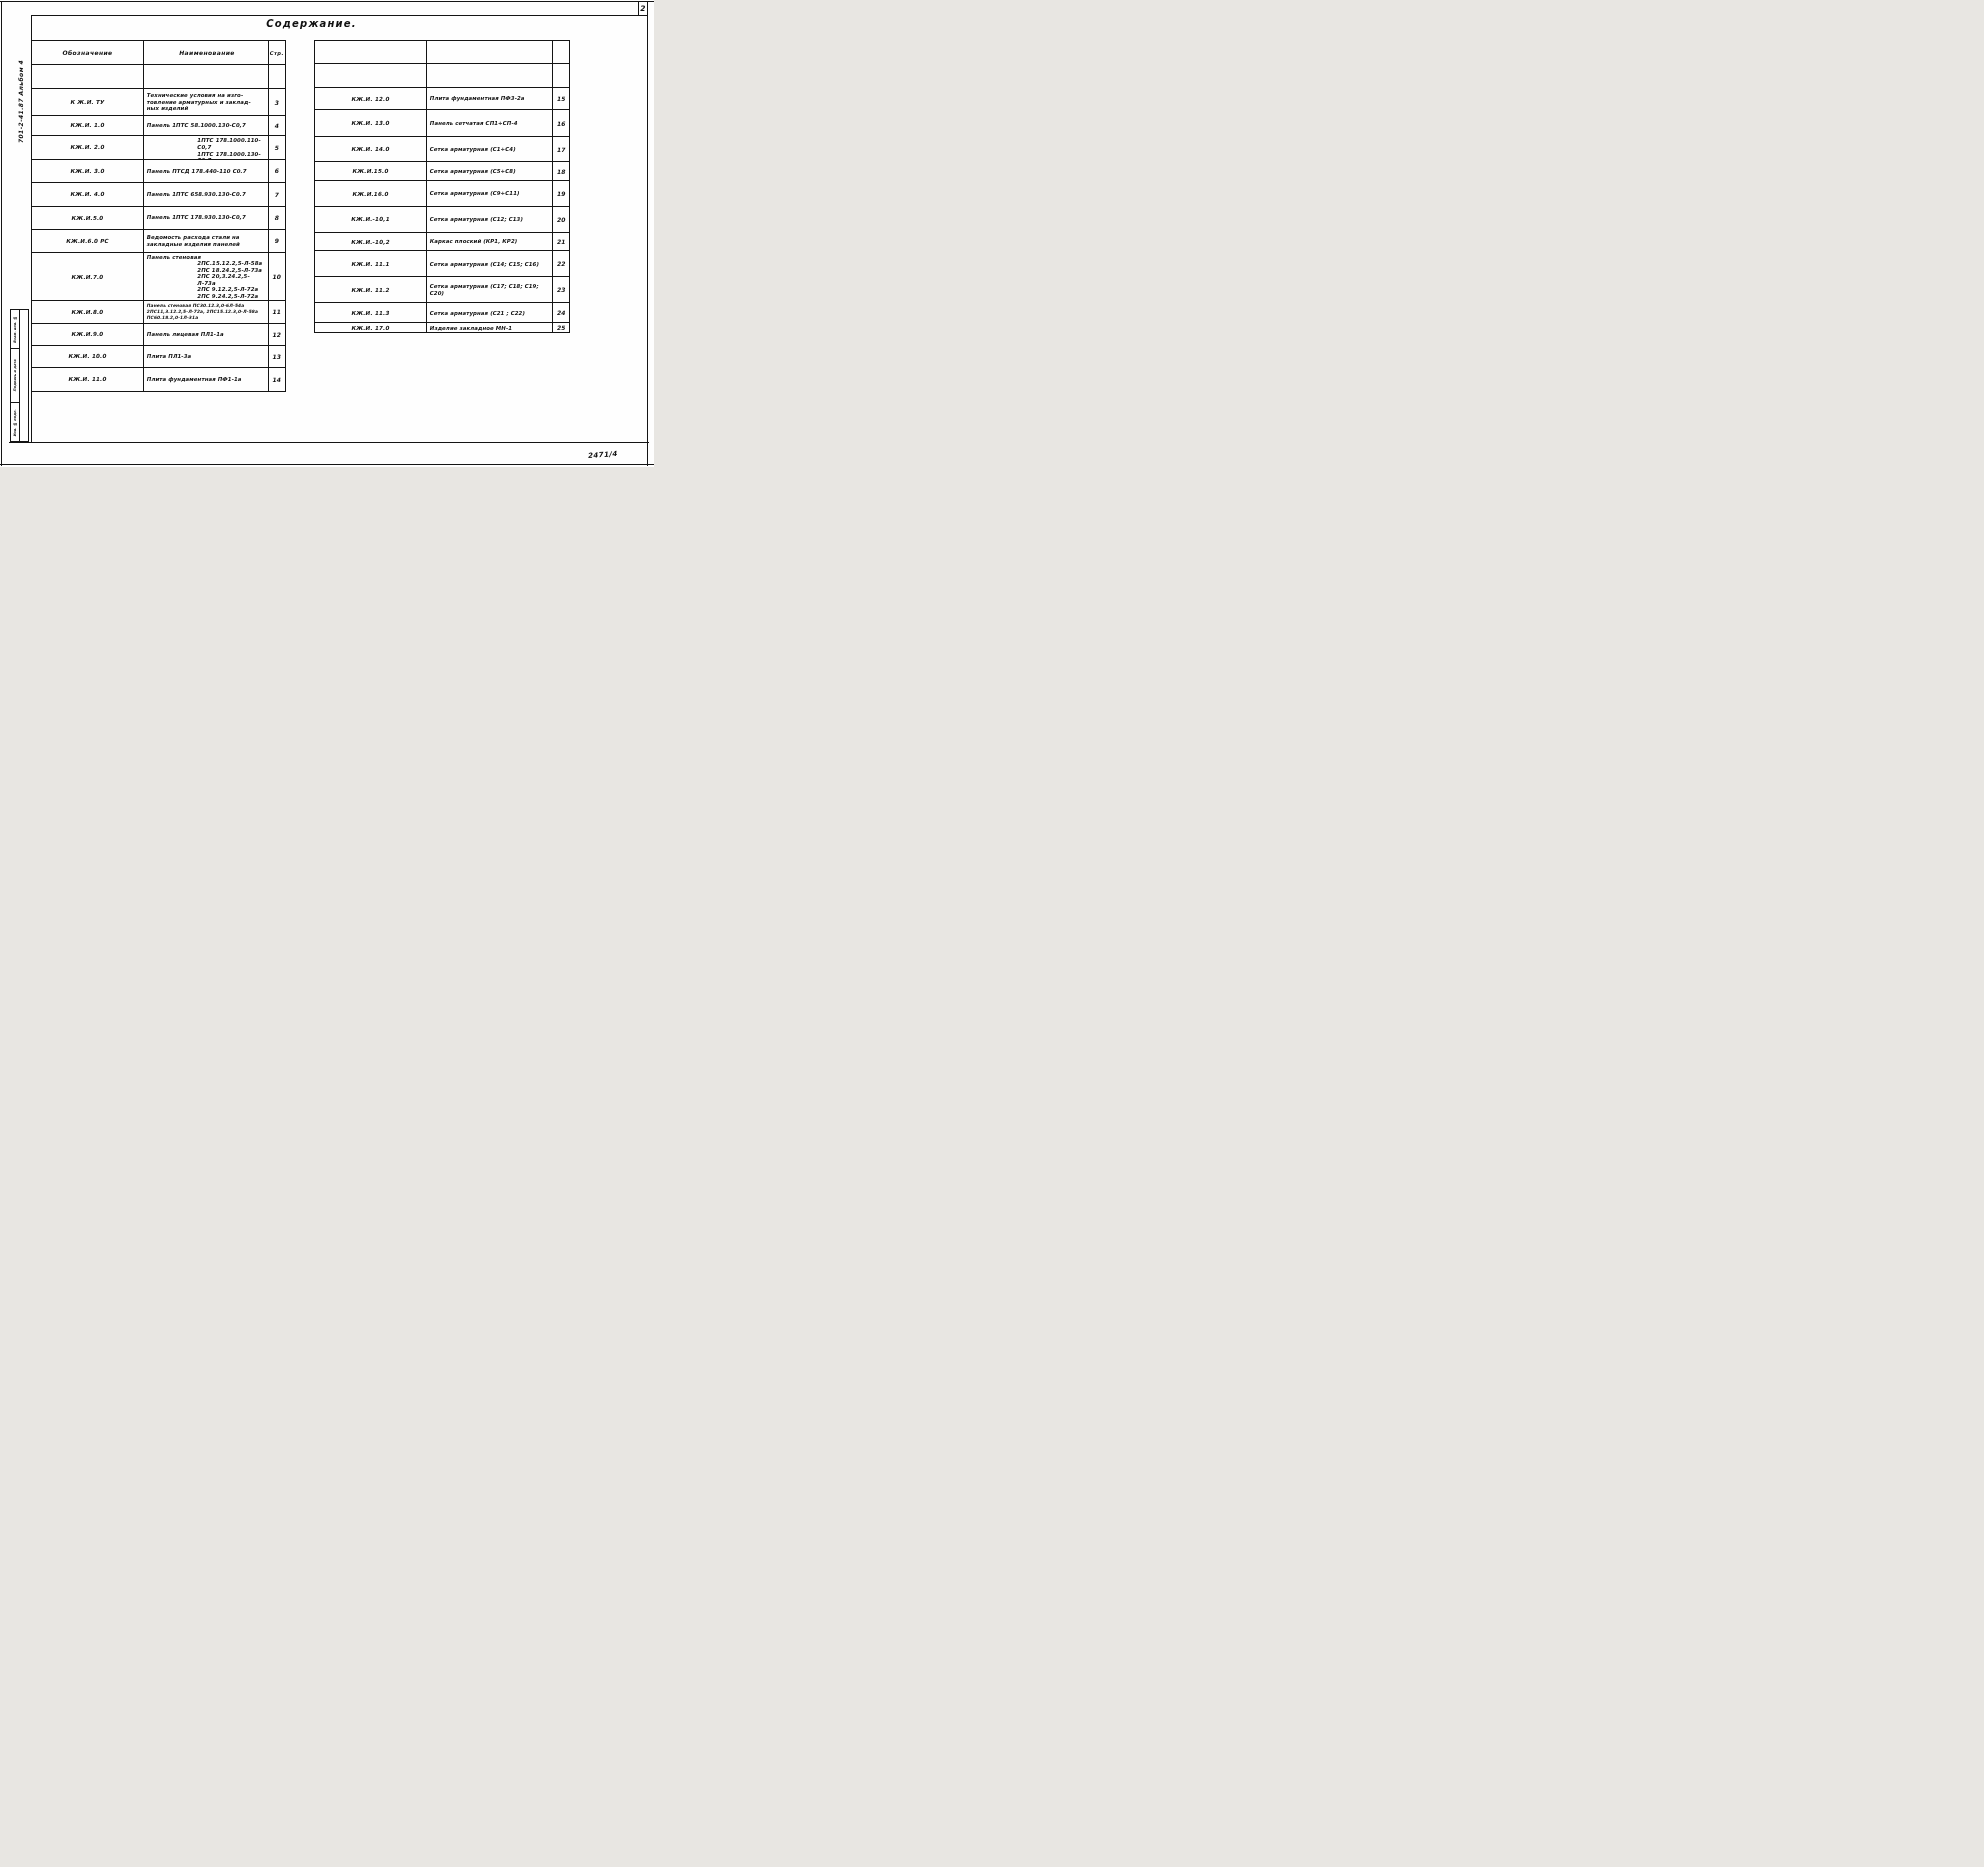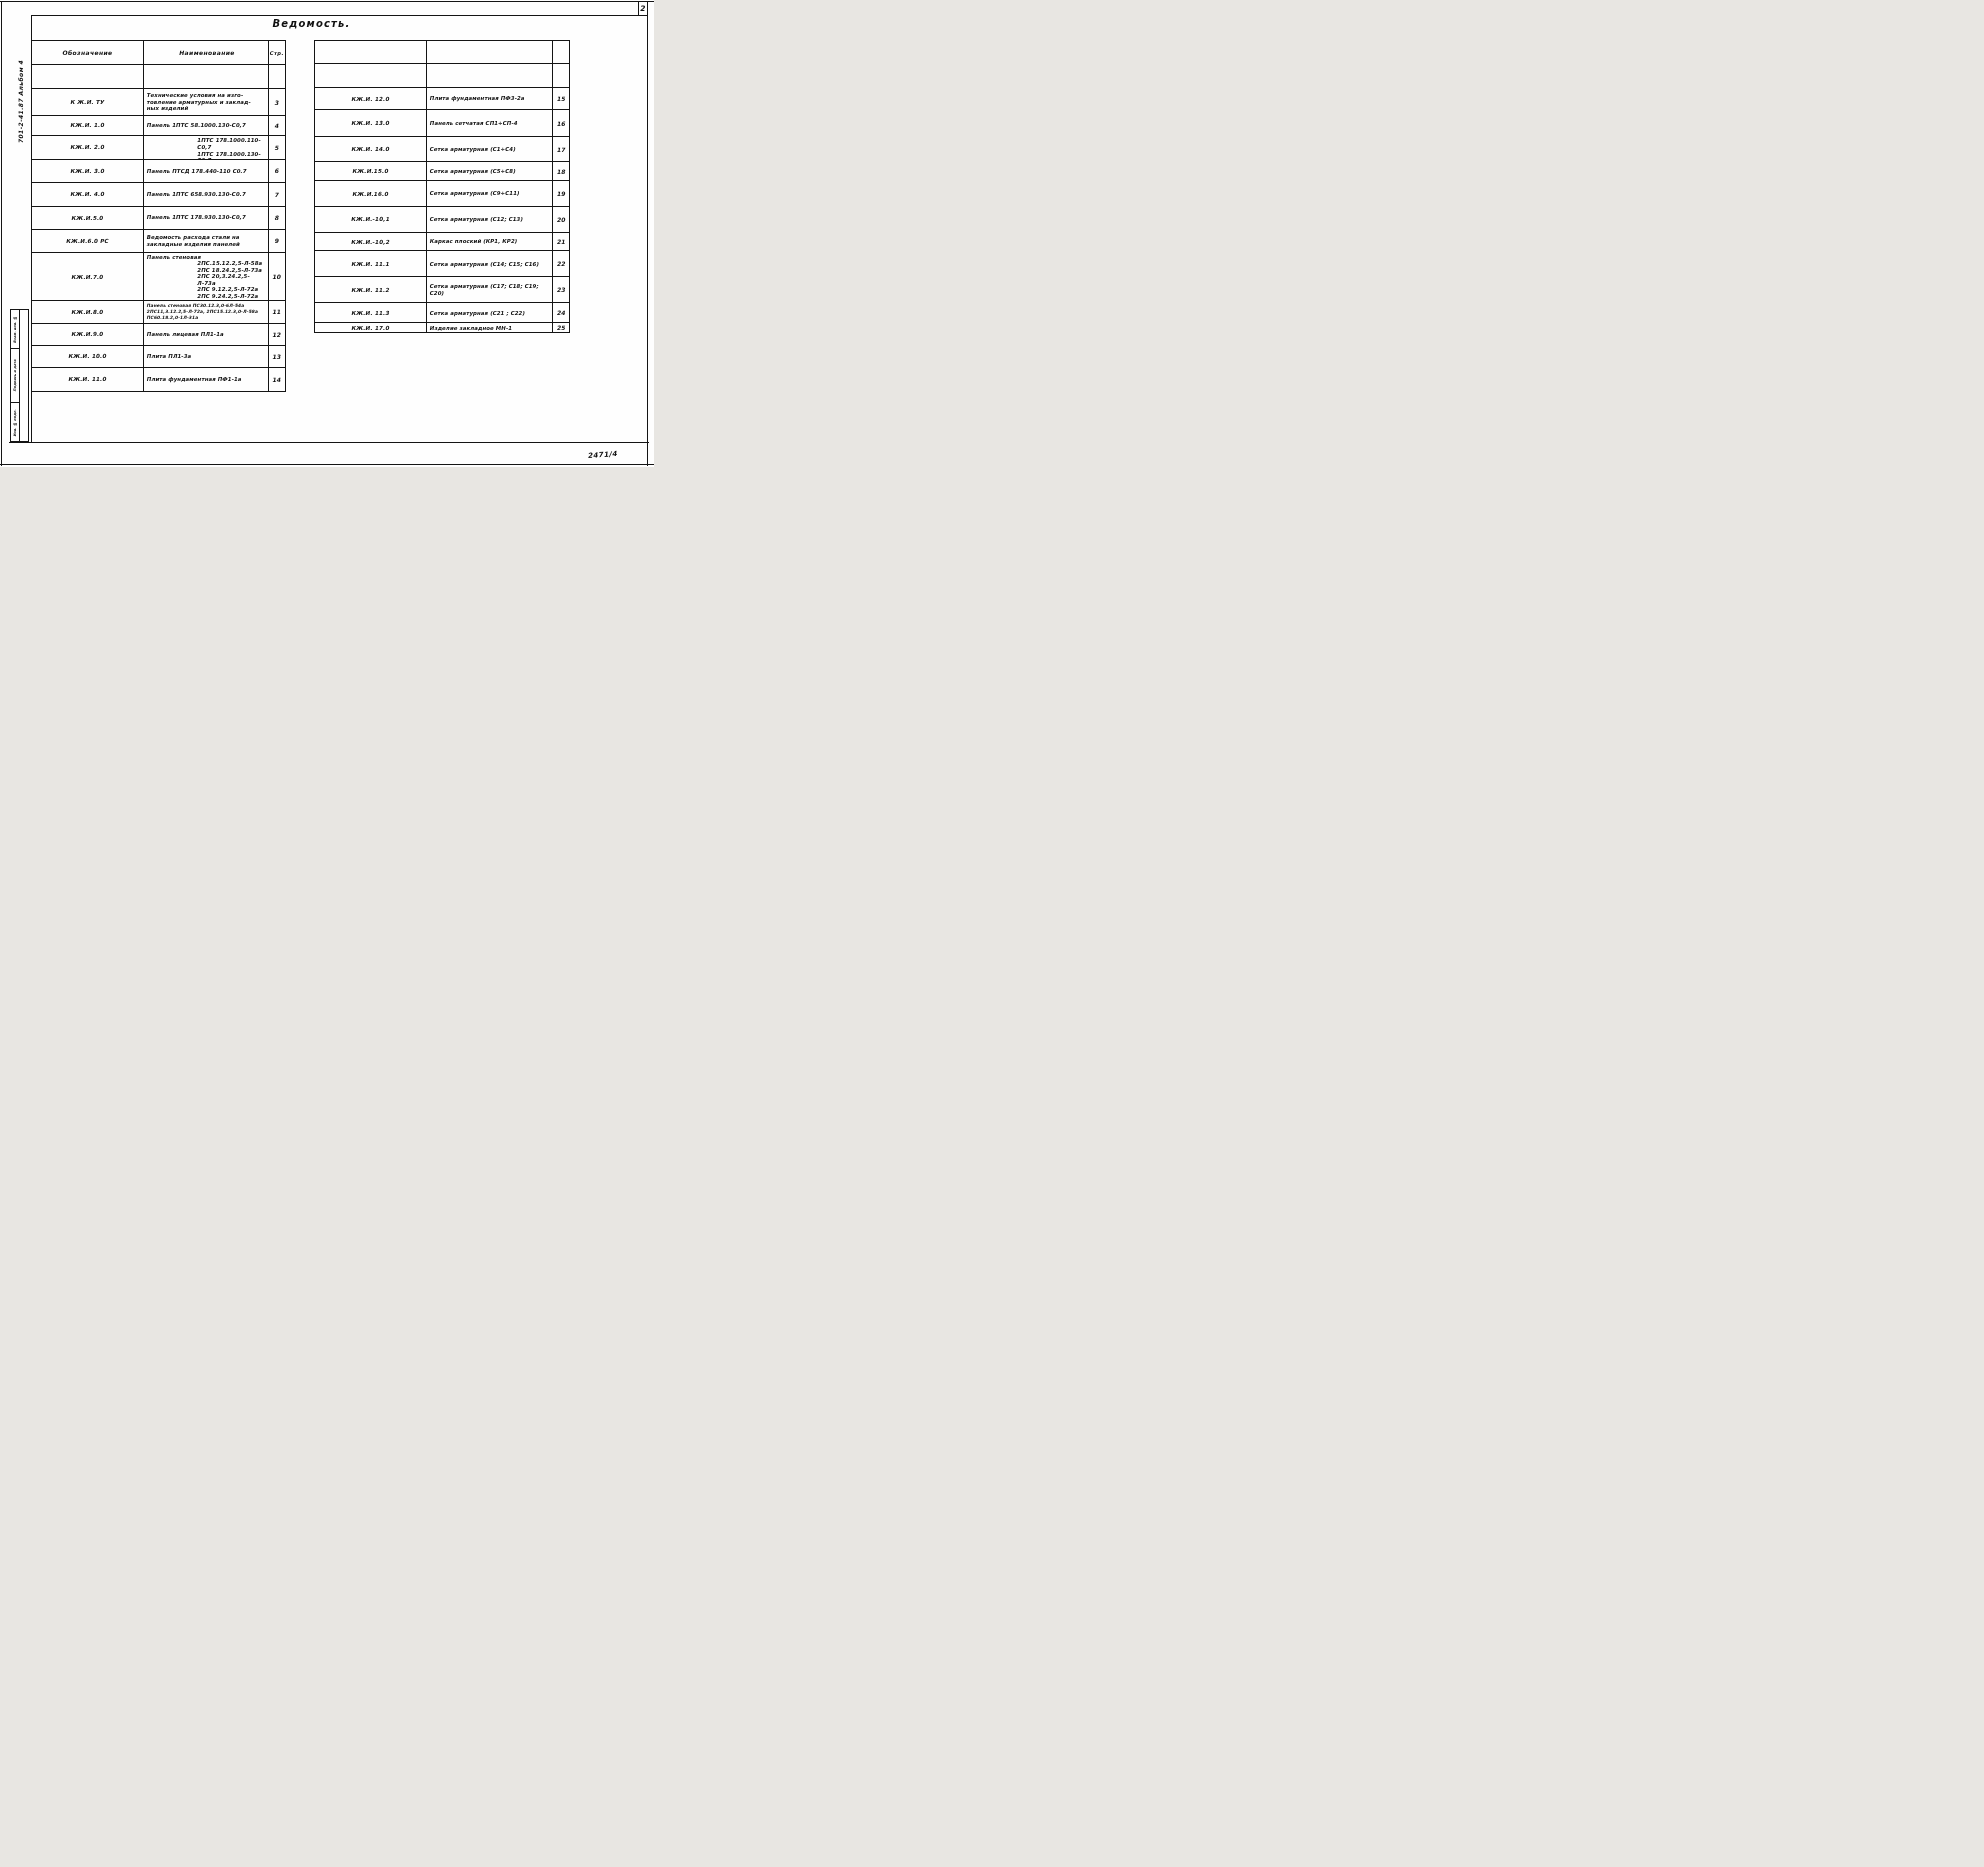--- a/index.html
+++ b/index.html
@@ -55,21 +55,21 @@
   <div class="line" style="left:0.8px;top:0.8px;width:1.2px;height:465px;"></div>
   <div class="line" style="left:647px;top:0.8px;width:1.4px;height:465px;"></div>
   <div class="line" style="left:0;top:464px;width:654px;height:1.4px;"></div>
   <div class="line" style="left:31px;top:15px;width:617px;height:1.2px;"></div>
   <div class="line" style="left:31px;top:15px;width:1.2px;height:428px;"></div>
   <div class="line" style="left:9px;top:442px;width:640px;height:1.4px;"></div>
   <div class="line" style="left:638px;top:2.4px;width:1.2px;height:12.7px;"></div>
 
   <div class="page-num hw">2</div>
 
-  <div class="title hw">Ведомость.</div>
+  <div class="title hw">Содержание.</div>
 
   <div class="margin-note">
     <span class="vtext hw">701-2-41.87 Альбом 4</span>
   </div>
 
   <div id="table-left" class="toc-table" style="left:31px;top:40px;">
       <div class="trow hdr" style="height: 24px;">
         <div class="tcell cell-code" style="width: 112px;">
           <span class="hw hdr-label">Обозначение</span>
         </div>

